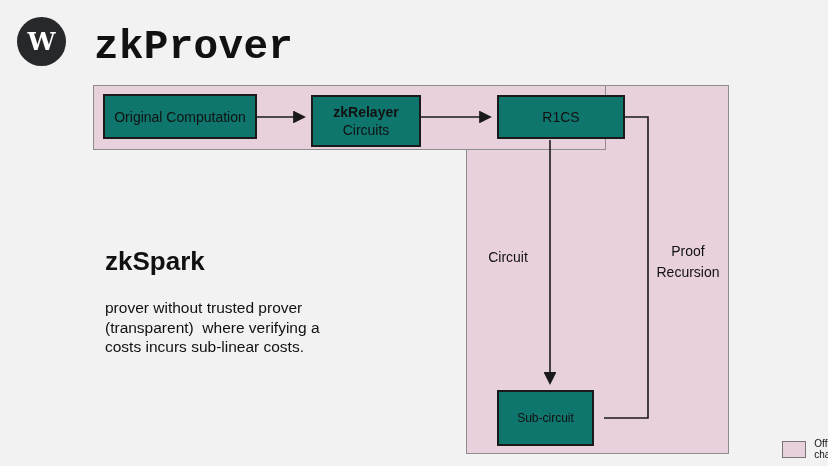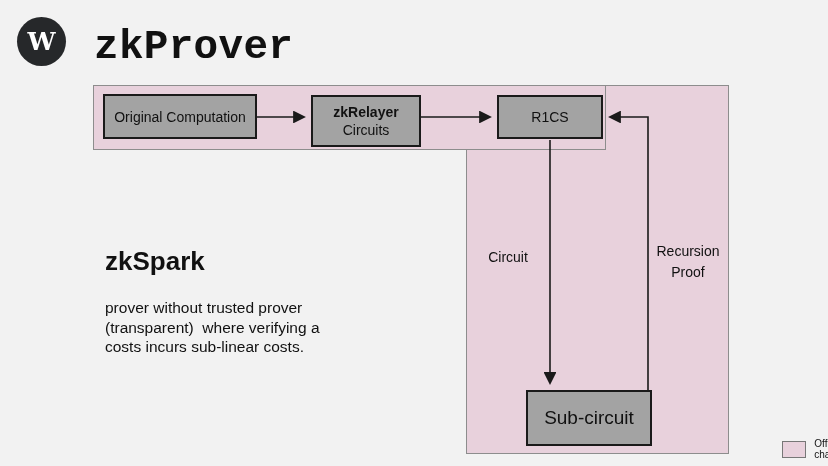--- a/index.html
+++ b/index.html
@@ -37,30 +37,30 @@
   }
   #region-tall { left: 466px; top: 85px; width: 263px; height: 369px; }
   #region-band { left: 93px;  top: 85px; width: 513px; height: 65px; }
 
   
   svg.arrows { position: absolute; left: 0; top: 0; pointer-events: none; }
   .arrow { stroke: #1a1a1a; stroke-width: 1.6; fill: none; }
 
   
   .node {
-    position: absolute; background: #a3a3a3;
+    position: absolute; background: #0f766e;
     border: 2px solid var(--box-border, #1a1a1a);
     display: flex; flex-direction: column;
     align-items: center; justify-content: center;
     font-size: 14px; line-height: 18px; text-align: center;
   }
   #node-original   { left: 103px; top: 94px;  width: 154px; height: 45px; }
   #node-zkrelayer  { left: 311px; top: 95px;  width: 110px; height: 52px; }
-  #node-r1cs       { left: 497px; top: 95px;  width: 106px; height: 44px; }
-  #node-subcircuit { left: 497px; top: 390px; width: 126px; height: 56px; font-size: 19px; margin-left: 29px; }
+  #node-r1cs       { left: 497px; top: 95px;  width: 128px; height: 44px; }
+  #node-subcircuit { left: 497px; top: 390px; width: 97px; height: 56px; font-size: 12px; }
   .bold { font-weight: 700; }
 
   
   .flow-label {
     position: absolute; width: 120px;
     text-align: center; font-size: 14px; line-height: 21px;
   }
   #label-circuit-generation { left: 448px; top: 241px; margin-top: 6px; }
   #label-proof-recursion    { left: 628px; top: 241px; }
 
@@ -121,22 +121,22 @@
   <span>R1CS</span>
 </div>
 <div class="node" id="node-subcircuit">
   <span>Sub-circuit</span>
 </div>
 
 <div class="flow-label" id="label-circuit-generation">
   <div>Circuit</div>
 </div>
 <div class="flow-label" id="label-proof-recursion">
+  <div>Proof</div>
   <div>Recursion</div>
-  <div>Proof</div>
 </div>
 
 <div class="side-heading">zkSpark</div>
 <div class="side-desc">
   <div>prover without trusted prover</div>
   <div>(transparent)  where verifying a</div>
   <div>costs incurs sub-linear costs.</div>
 </div>
 
 <div class="legend">

